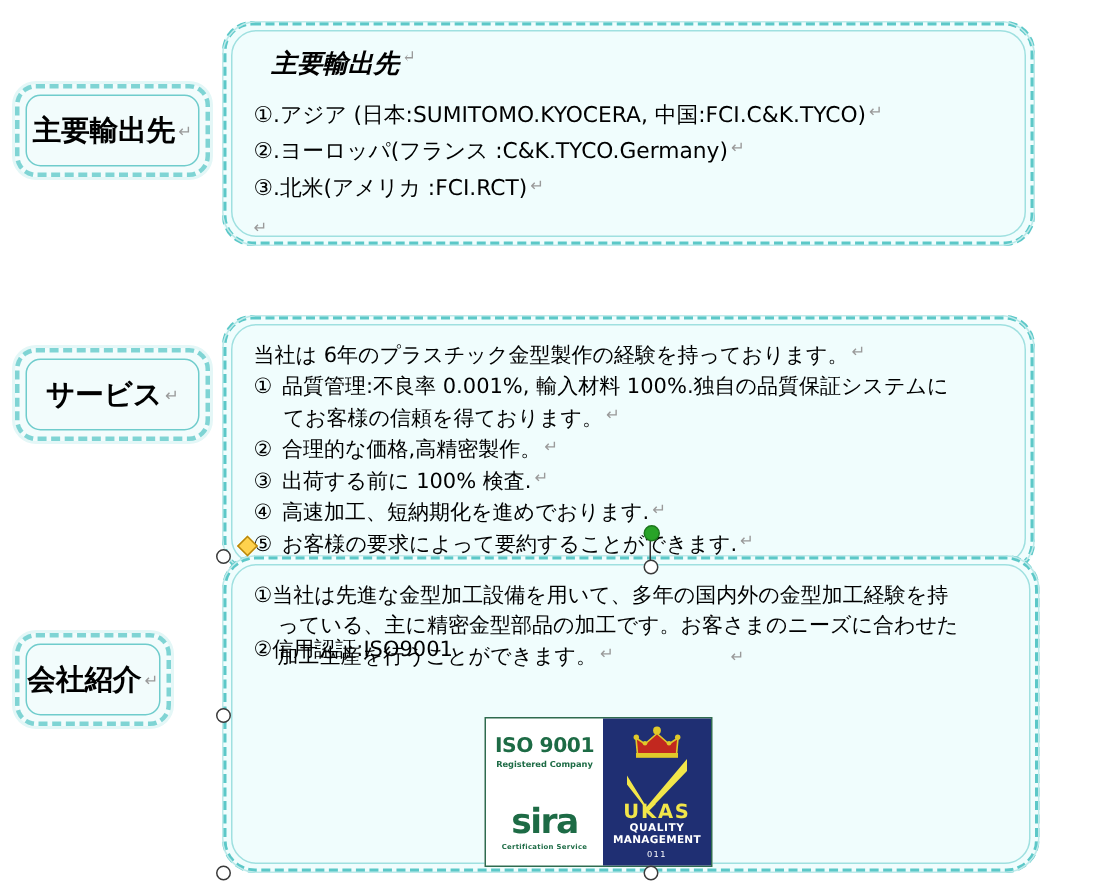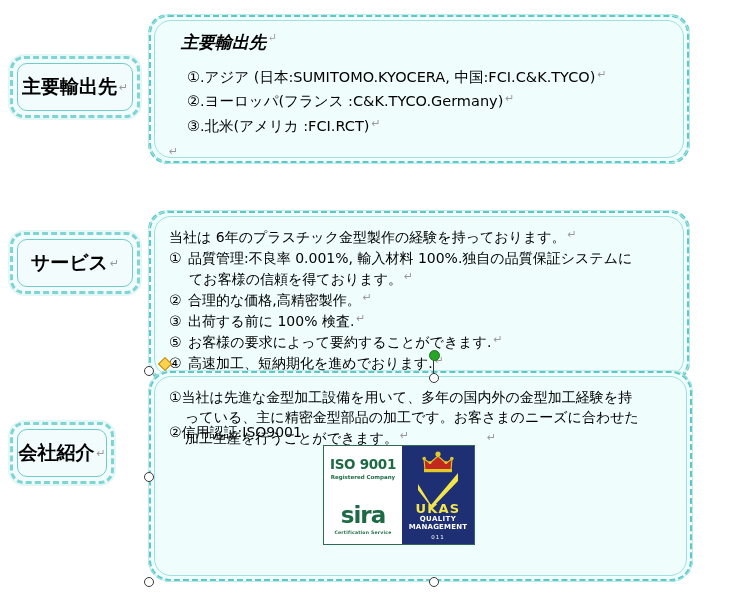--- a/index.html
+++ b/index.html
@@ -85,21 +85,21 @@
     font-weight:700;
     font-size:17px;
     color:#000;
     margin:0 0 12px 12px;
   }
   .list-line{
     font-family:"DejaVu Sans","Liberation Sans",sans-serif;
     font-size:14.5px;
     color:#000;
     line-height:1.55;
-    margin:0 0 2px 18px;
+    margin:0 0 2px 0;
     white-space:nowrap;
   }
 
   .svc-line{
     font-family:"DejaVu Sans","Liberation Sans",sans-serif;
     font-size:14px;
     color:#000;
     line-height:1.5;
     margin:0;
     white-space:nowrap;
@@ -117,21 +117,21 @@
   .co-para .l2,.co-para .l3{display:block;padding-left:16px;}
   .co-cert{
     font-family:"DejaVu Sans","Liberation Sans",sans-serif;
     font-size:14px;color:#000;margin:0;
     position:absolute;left:18px;bottom:16px;text-align:center;
   }
 
   
   .iso-logo{
     position:absolute;
-    left:172px;top:72px;
+    left:172px;top:105px;
     width:152px;height:100px;
     background:#ffffff;
     border:1.5px solid #2f6b4f;
     display:flex;
     box-sizing:border-box;
   }
   .iso-left{
     width:78px;height:100%;
     position:relative;
     display:flex;flex-direction:column;
@@ -257,24 +257,24 @@
         <span>てお客様の信頼を得ております。</span><span class="pilcrow">↵</span>
       </p>
 
       <p class="svc-line">
         <span class="svc-num">②</span><span>合理的な価格,高精密製作。</span><span class="pilcrow">↵</span>
       </p>
       <p class="svc-line">
         <span class="svc-num">③</span><span>出荷する前に 100% 検査.</span><span class="pilcrow">↵</span>
       </p>
       <p class="svc-line">
+        <span class="svc-num">④</span><span>高速加工、短納期化を進めでおります.</span><span class="pilcrow">↵</span>
+      </p>
+      <p class="svc-line">
         <span class="svc-num">⑤</span><span>お客様の要求によって要約することができます.</span><span class="pilcrow">↵</span>
-      </p>
-      <p class="svc-line">
-        <span class="svc-num">④</span><span>高速加工、短納期化を進めでおります.</span><span class="pilcrow">↵</span>
       </p>
     </div>
   </div>
 
   <div class="label-box" id="label-company">
     <div class="inner"></div>
     <span class="label-text">会社紹介</span>
     <span class="pilcrow">↵</span>
   </div>
 

